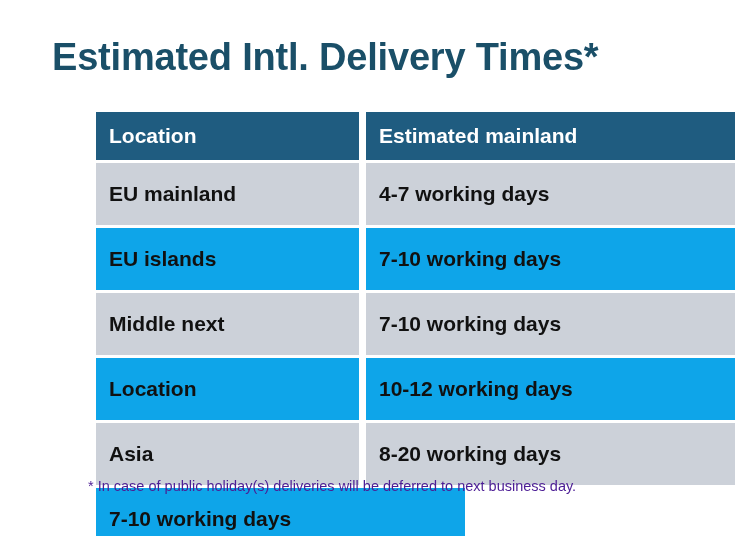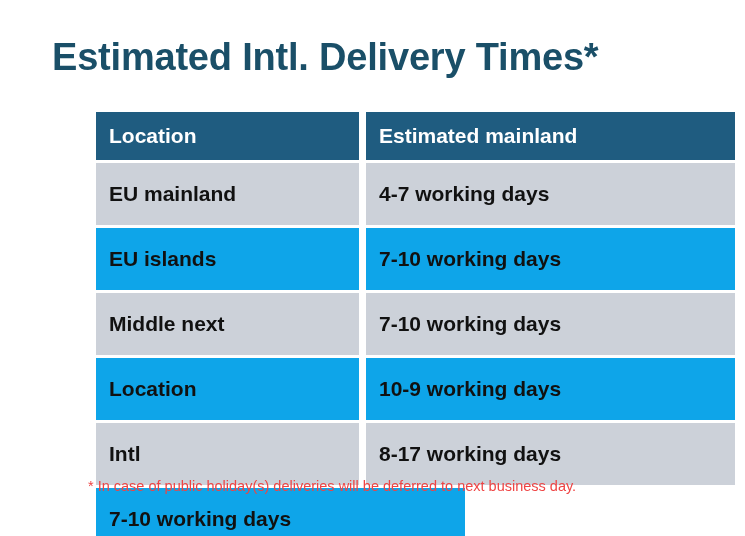--- a/index.html
+++ b/index.html
@@ -72,21 +72,21 @@
   }
   .row-body.shade-a .cell { background: #ccd1d9; }
   .row-body.shade-b .cell { background: #0ea5e9; }
 
   
   .footnote {
     position: absolute;
     left: 88px;
     top: 478px;
     font-size: 14.5px;
-    color: #ef4444;
+    color: #4c1d95;
     white-space: nowrap;
   }
 </style>
 </head>
 <body>
 
 <div class="page">
 
   <div class="title">Estimated Intl. Delivery Times*</div>
 
@@ -107,26 +107,26 @@
       <div class="cell col-del">7-10 working days</div>
     </div>
 
     <div class="row row-body shade-a">
       <div class="cell col-loc">Middle next</div>
       <div class="cell col-del">7-10 working days</div>
     </div>
 
     <div class="row row-body shade-b">
       <div class="cell col-loc">Location</div>
-      <div class="cell col-del">10-9 working days</div>
+      <div class="cell col-del">10-12 working days</div>
     </div>
 
     <div class="row row-body shade-a">
-      <div class="cell col-loc">Intl</div>
-      <div class="cell col-del">8-17 working days</div>
+      <div class="cell col-loc">Asia</div>
+      <div class="cell col-del">8-20 working days</div>
     </div>
 
     <div class="row row-body shade-b">
       <div class="cell col-del">7-10 working days</div>
     </div>
 
   </div>
 
   <div class="footnote">* In case of public holiday(s) deliveries will be deferred to next business day.</div>
 

